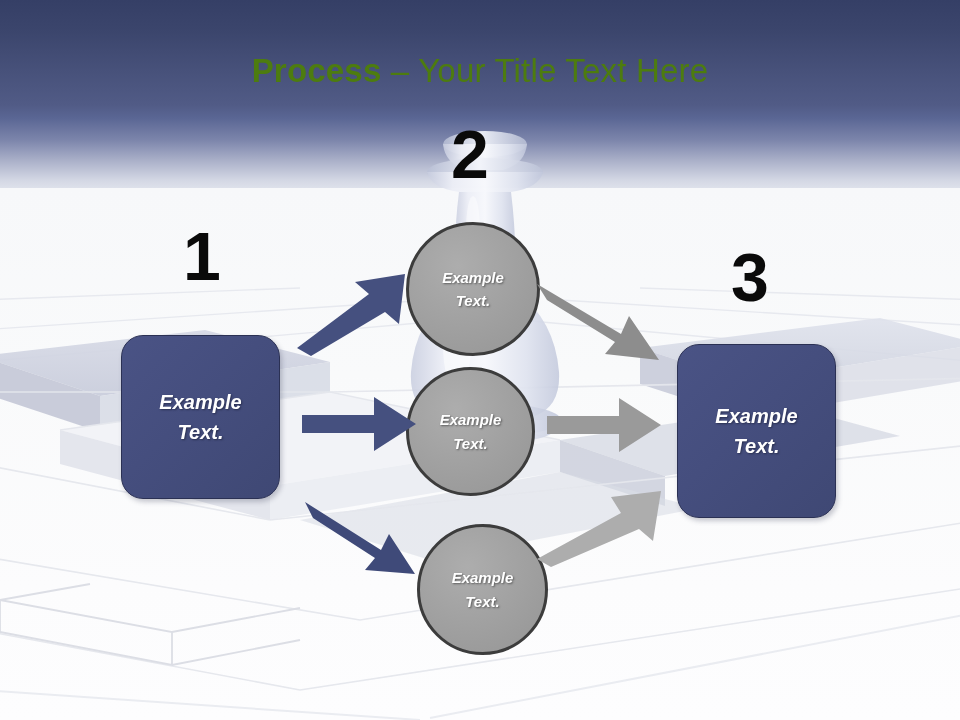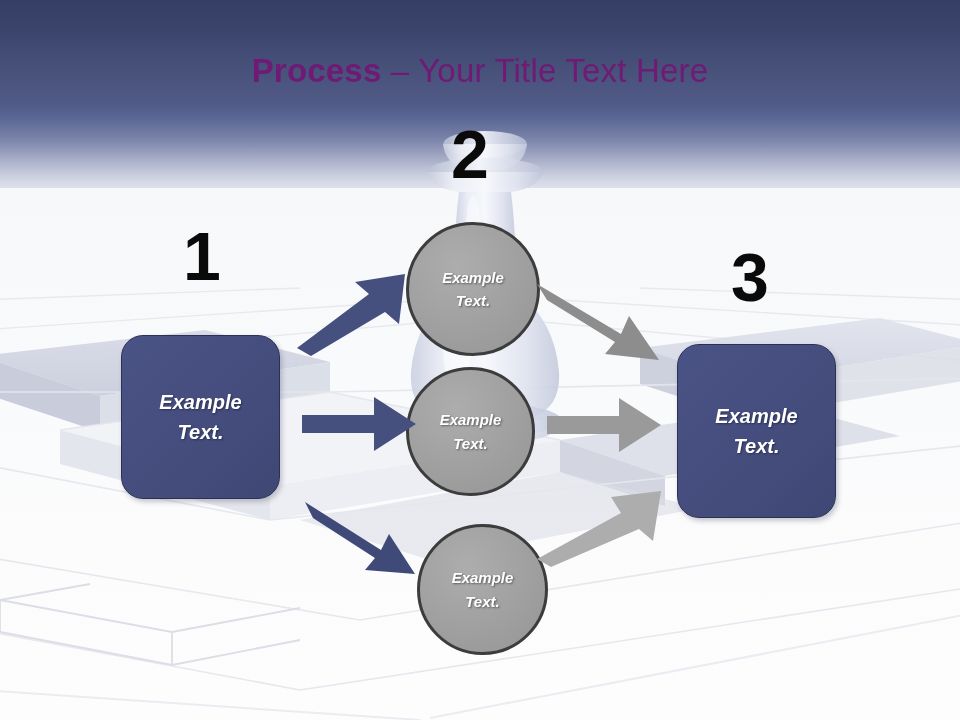--- a/index.html
+++ b/index.html
@@ -66,21 +66,21 @@
     width: 260px; height: 330px;
   }
 
   
   .title {
     position: absolute;
     left: 0; top: 52px;
     width: 960px;
     text-align: center;
     font-size: 33px;
-    color: #701a75;
+    color: #4d7c0f;
     letter-spacing: 0.2px;
     line-height: 1.15;
     white-space: nowrap;
   }
   .title .bold { font-weight: bold; }
   .title .reg  { font-weight: normal; }
 
   
   .stepnum {
     position: absolute;

